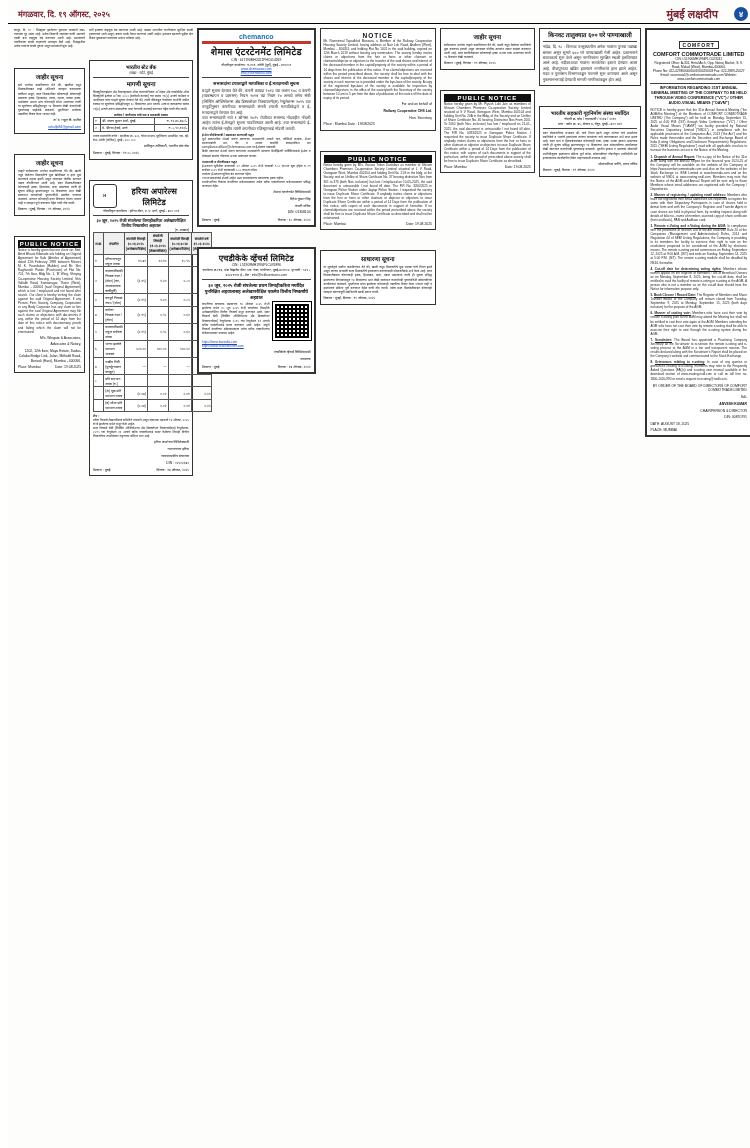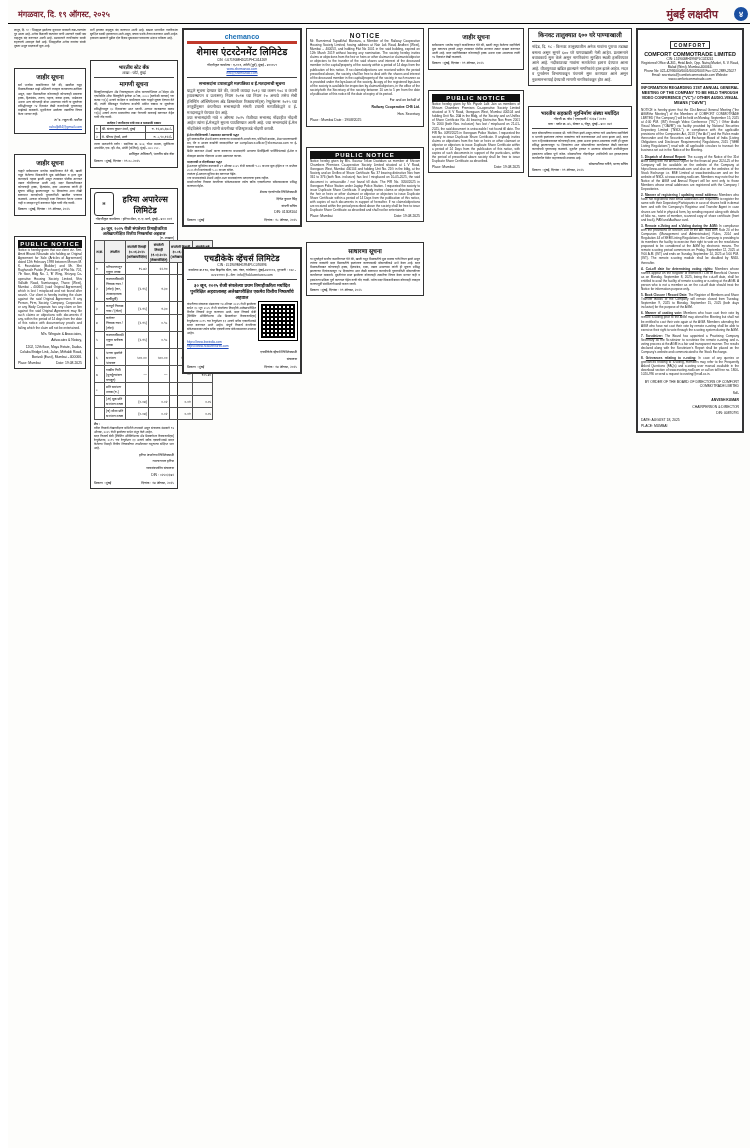--- a/index.html
+++ b/index.html
@@ -7,21 +7,21 @@
   .page{position:relative;width:750px;height:1148px;background:#fdfdfb;margin-left:8px;}
   .masthead{display:flex;justify-content:space-between;align-items:center;padding:6px 10px 2px 10px;border-bottom:1px solid #000;}
   .masthead .date{font-size:8px;color:#7a2230;font-weight:bold;}
   .masthead .brand{font-size:11px;font-weight:bold;color:#7a2230;display:flex;align-items:center;gap:16px;}
   .masthead .pagenum{width:14px;height:14px;border-radius:50%;background:#1a4fa0;color:#fff;font-size:8px;display:flex;align-items:center;justify-content:center;}
   .headline{padding:4px 10px 4px 10px;border-bottom:2px solid #000;}
   .headline h1{margin:0;font-size:24px;line-height:1.15;font-weight:bold;letter-spacing:-0.2px;}
   .cols{display:flex;gap:4px;padding:4px 6px;box-sizing:border-box;width:750px;}
   .col{display:flex;flex-direction:column;gap:20px;}
   .c1{width:72px;}
-  .c2{width:88px;}
+  .c2{width:104px;}
   .c3{width:120px;}
   .c4{width:118px;}
   .c5{width:96px;}
   .c6{width:104px;}
   .c7{width:108px;}
   .box{border:1px solid #333;padding:3px;background:#fff;box-sizing:border-box;}
   .box.thick{border-width:2px;}
   .tiny{font-size:3.1px;line-height:1.32;text-align:justify;color:#222;}
   .tiny5{font-size:4px;line-height:1.35;text-align:justify;color:#222;}
   .mini-title{font-size:6px;font-weight:bold;text-align:center;margin:1px 0 2px 0;}

